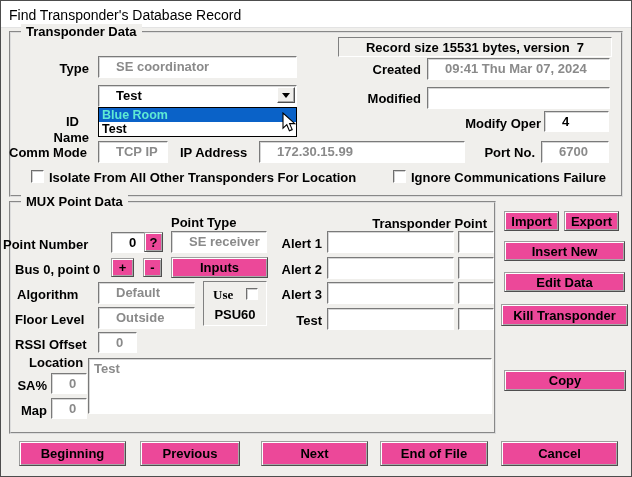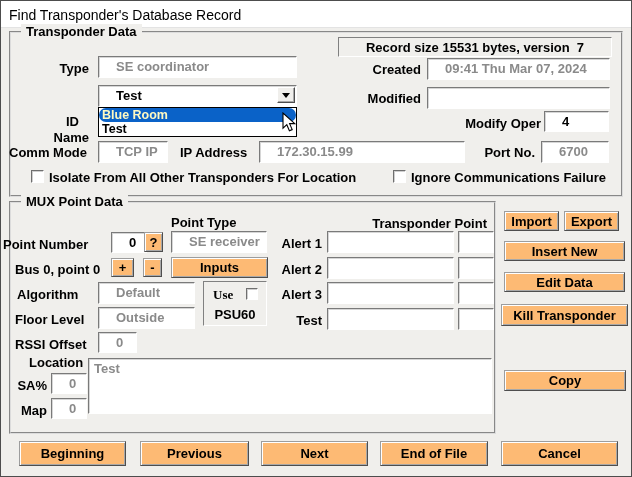--- a/index.html
+++ b/index.html
@@ -31,21 +31,21 @@
     position:absolute; background:#fff;
     border:1px solid; border-color:#7a7a7a #ffffff #ffffff #7a7a7a;
     box-shadow: inset 1px 1px 0 #d6d6d6;
     font-weight:bold; padding:2px 17px; overflow:hidden; white-space:nowrap;
   }
   .field.ro { color:#8a8a8a; }
   .etched {
     position:absolute; border:1px solid; border-color:#808080 #ffffff #ffffff #808080;
   }
   .btn {
-    position:absolute; background:#fdba74; text-align:center; font-weight:bold;
+    position:absolute; background:#ec4899; text-align:center; font-weight:bold;
     border:1px solid; border-color:#9d9d9d #4e4e4e #4e4e4e #9d9d9d;
     box-shadow: inset 1px 1px 0 #ffffff, inset -1px -1px 0 #a8a8a8;
     cursor:default; display:flex; align-items:center; justify-content:center;
   }
   .checkbox {
     position:absolute; width:13px; height:13px; background:#fff;
     border:1px solid; border-color:#6f6f6f #ffffff #ffffff #6f6f6f;
     box-shadow: inset 1px 1px 0 #cfcfcf;
   }
   .combo-arrow {
@@ -53,21 +53,21 @@
     background:#f0efec; border:1px solid; border-color:#ffffff #4e4e4e #4e4e4e #ffffff;
     box-shadow: inset -1px -1px 0 #a8a8a8;
     display:flex; align-items:center; justify-content:center;
   }
   .tri { width:0; height:0; border-left:4px solid transparent; border-right:4px solid transparent; border-top:5px solid #000; }
   .droplist {
     position:absolute; left:97px; top:106px; width:199px; height:30px;
     background:#fff; border:1px solid #000; z-index:5;
   }
   .dropitem { height:14px; line-height:14px; padding-left:3px; font-weight:bold; font-size:12.5px; white-space:nowrap; }
-  .dropitem.sel { color:#fef9c3;border-radius:7px; }
+  .dropitem.sel { color:#5eead4; }
   .recordsize { display:flex; align-items:center; justify-content:center; font-weight:bold; white-space:pre; }
   .ta {
     position:absolute; background:#fff; border:1px solid; border-color:#7a7a7a #ffffff #ffffff #7a7a7a;
     box-shadow: inset 1px 1px 0 #d6d6d6; font-weight:bold; color:#8a8a8a; padding:2px 5px;
   }
   #cursor { position:absolute; left:281px; top:111px; z-index:9; }
 </style>
 </head>
 <body>
 
@@ -175,21 +175,21 @@
   <div class="ta" style="left:87px; top:357px; width:404px; height:56px;">Test</div>
 
   <div class="btn" style="left:503px; top:210px; width:55px; height:20px;">Import</div>
   <div class="btn" style="left:563px; top:210px; width:55px; height:20px;">Export</div>
   <div class="btn" style="left:503px; top:240px; width:121px; height:20px;">Insert New</div>
   <div class="btn" style="left:503px; top:271px; width:121px; height:20px;">Edit Data</div>
   <div class="btn" style="left:500px; top:303px; width:127px; height:22px;">Kill Transponder</div>
   <div class="btn" style="left:503px; top:369px; width:122px; height:21px;">Copy</div>
 
   <div class="btn" style="left:18px; top:440px; width:107px; height:25px;">Beginning</div>
-  <div class="btn" style="left:139px; top:440px; width:109px; height:25px;">Previous</div>
+  <div class="btn" style="left:139px; top:440px; width:100px; height:25px;">Previous</div>
   <div class="btn" style="left:260px; top:440px; width:107px; height:25px;">Next</div>
   <div class="btn" style="left:379px; top:440px; width:108px; height:25px;">End of File</div>
   <div class="btn" style="left:500px; top:440px; width:117px; height:25px;">Cancel</div>
 
   <svg id="cursor" width="15" height="21" viewBox="0 0 15 21">
     <path d="M1,1 L1,16.2 L4.8,12.7 L7.4,18.8 L10.2,17.6 L7.6,11.6 L12.8,11.6 Z" fill="#ffffff" stroke="#000000" stroke-width="1.1"></path>
   </svg>
 
 </div>
 

